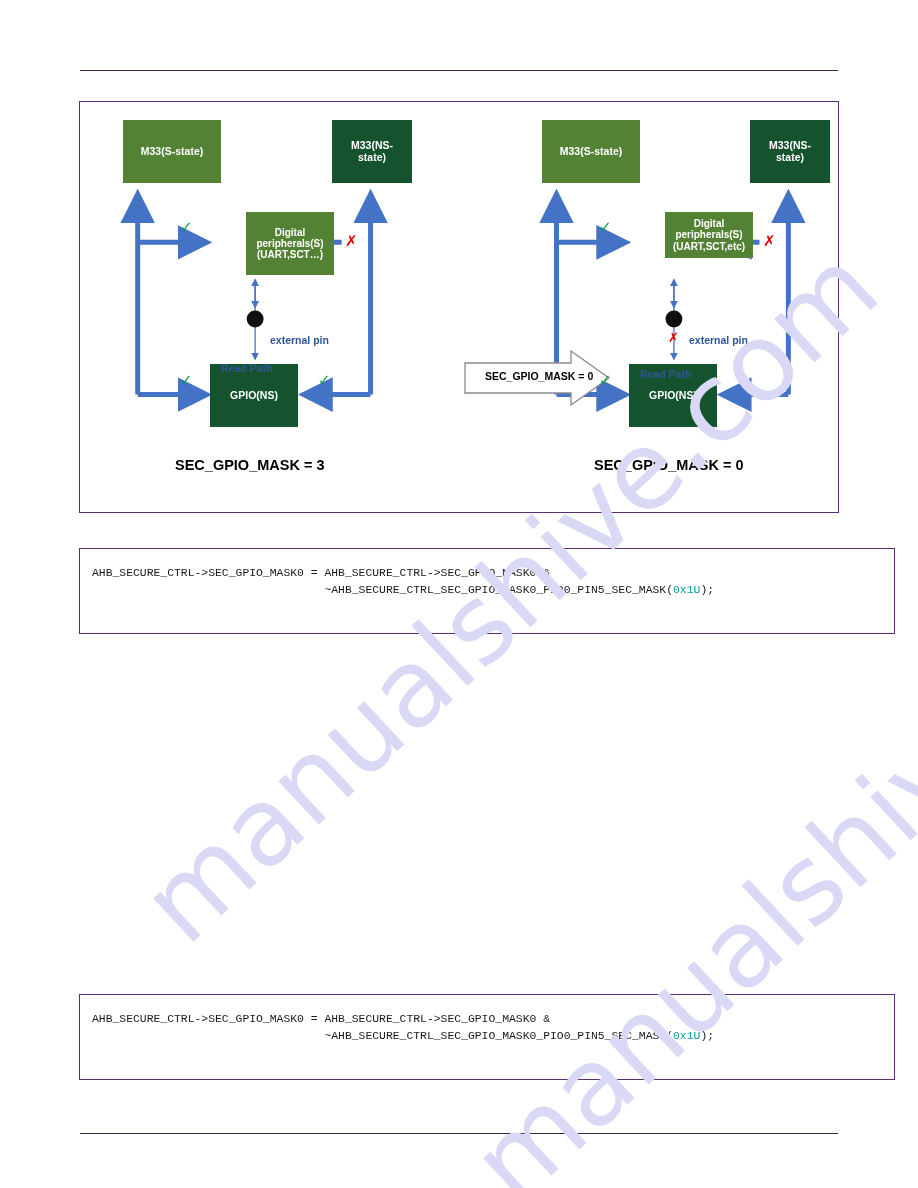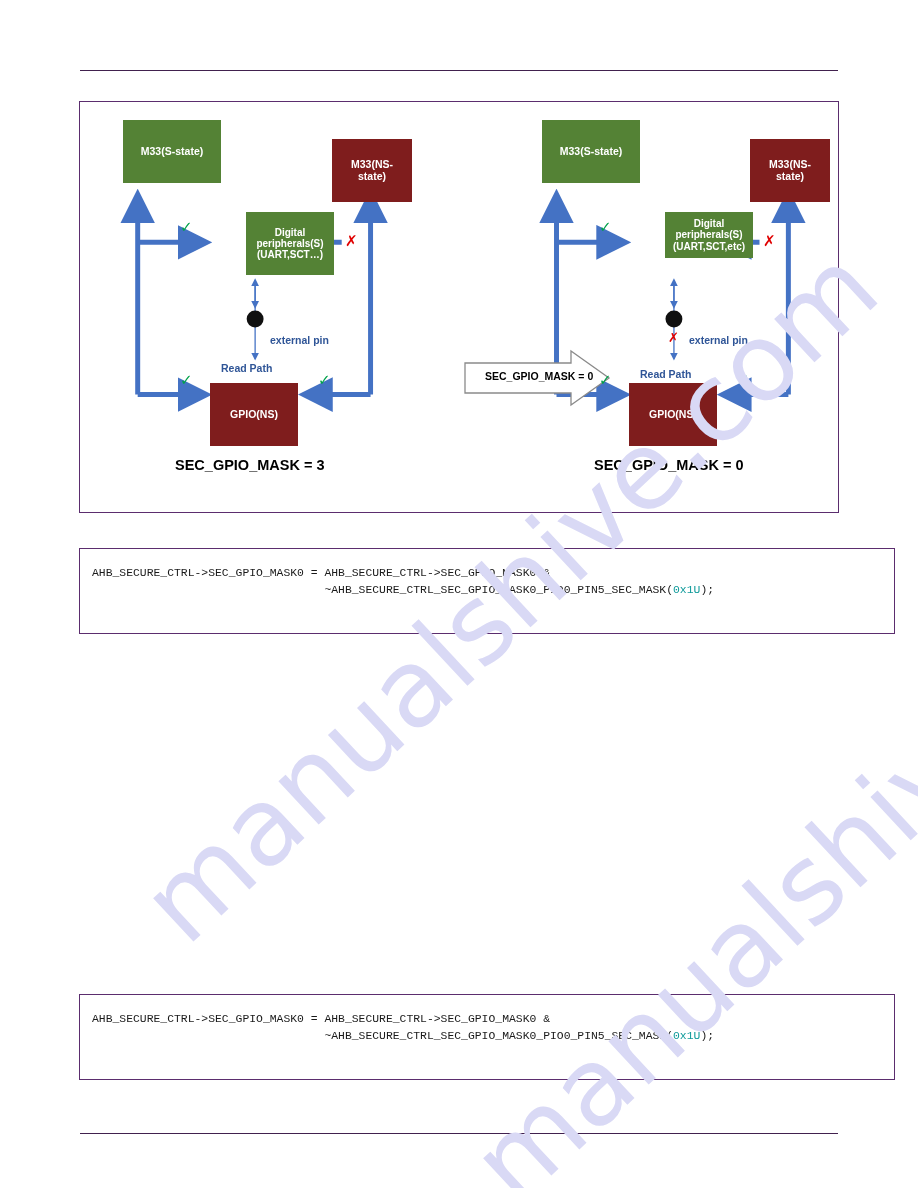--- a/index.html
+++ b/index.html
@@ -72,21 +72,21 @@
     display: flex;
     align-items: center;
     justify-content: center;
     text-align: center;
     color: #ffffff;
     font-weight: bold;
     line-height: 1.12;
     z-index: 12;
   }
   .blk-green { background: #548235; margin-left: 35px; }
-  .blk-red   { background: #7f1d1d; margin-top: 19px; }
+  .blk-red   { background: #14532d; }
 
   
   .L-m33s  { left: 8px;   top: 18px;  width: 98px;  height: 63px; font-size: 10.5px; }
   .L-m33ns { left: 252px; top: 18px;  width: 80px;  height: 63px; font-size: 10.5px; }
   .L-dig   { left: 131px; top: 110px; width: 88px;  height: 63px; font-size: 10px; padding: 0 2px; }
   .L-gpio  { left: 130px; top: 262px; width: 88px;  height: 63px; font-size: 10.5px; }
 
   
   .R-m33s  { left: 27px;  top: 18px;  width: 98px;  height: 63px; font-size: 10.5px; }
   .R-m33ns { left: 270px; top: 18px;  width: 80px;  height: 63px; font-size: 10.5px; }

